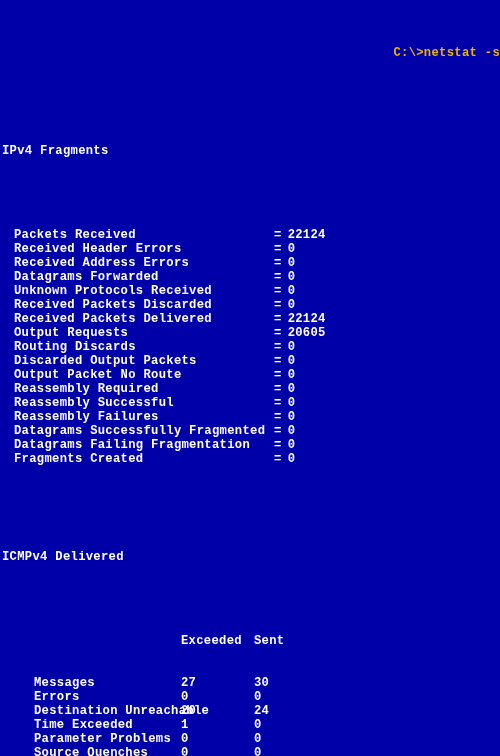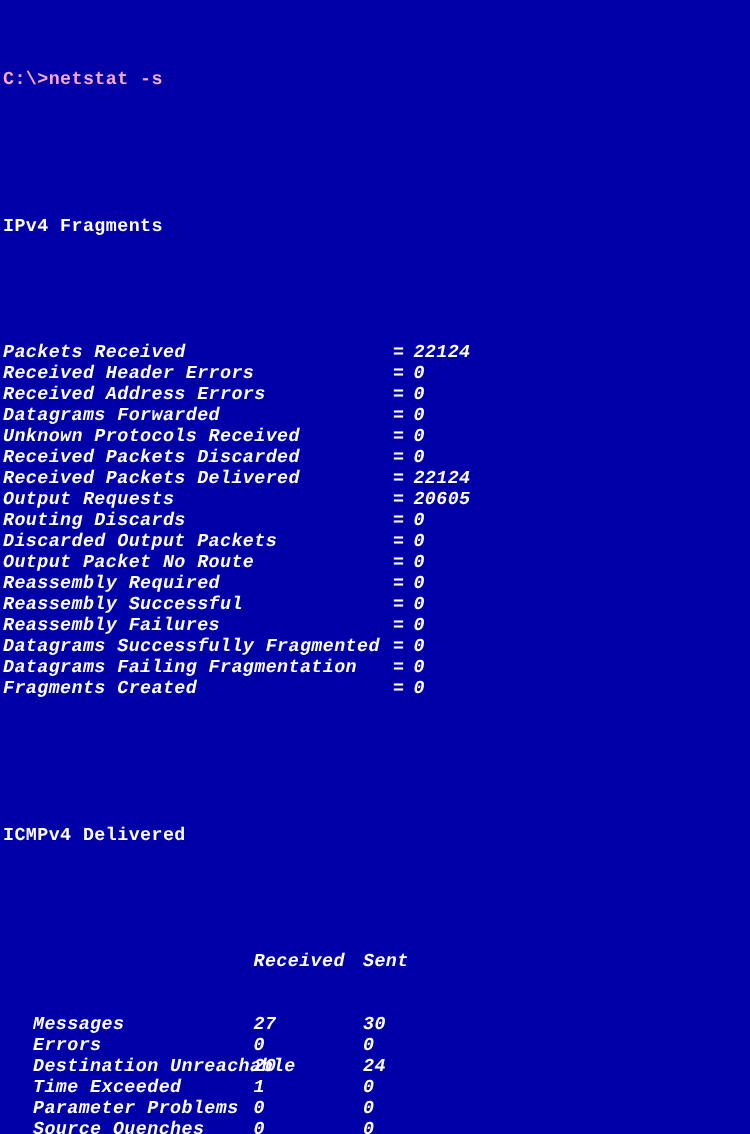--- a/index.html
+++ b/index.html
@@ -12,23 +12,23 @@
       width: 500px;
       height: 756px;
       overflow: hidden;
       font-weight: bold;
       letter-spacing: 0.3px;
     }
     .screen {
       padding: 4px 0 0 0;
       white-space: pre;
     }
-    .prompt { color: #f9a8d4; margin-left: 2px; }
+    .prompt { color: #eab308; margin-left: 2px; text-align: right; }
     .section-title { color: #ffffff; margin-left: 2px; }
-    .indent1 { margin-left: 2px; font-style: italic; }
+    .indent1 { margin-left: 14px; }
     .row { display: flex; }
     .label { display: inline-block; }
     
     .ipv4-label { width: 260px; }
     .ipv4-eq { }
     .ipv4-val { margin-left: 6px; text-align: right; }
     
     .icmp-label { width: 167px; padding-left: 20px; }
     .icmp-recv { width: 73px; }
     .icmp-sent { }
@@ -45,21 +45,21 @@
 
   <div class="section-title">IPv4 Fragments</div>
   <div class="spacer"></div>
   <div id="ipv4-rows"><div class="row indent1"><span class="label ipv4-label">Packets Received</span><span class="ipv4-eq">=</span><span class="ipv4-val">22124</span></div><div class="row indent1"><span class="label ipv4-label">Received Header Errors</span><span class="ipv4-eq">=</span><span class="ipv4-val">0</span></div><div class="row indent1"><span class="label ipv4-label">Received Address Errors</span><span class="ipv4-eq">=</span><span class="ipv4-val">0</span></div><div class="row indent1"><span class="label ipv4-label">Datagrams Forwarded</span><span class="ipv4-eq">=</span><span class="ipv4-val">0</span></div><div class="row indent1"><span class="label ipv4-label">Unknown Protocols Received</span><span class="ipv4-eq">=</span><span class="ipv4-val">0</span></div><div class="row indent1"><span class="label ipv4-label">Received Packets Discarded</span><span class="ipv4-eq">=</span><span class="ipv4-val">0</span></div><div class="row indent1"><span class="label ipv4-label">Received Packets Delivered</span><span class="ipv4-eq">=</span><span class="ipv4-val">22124</span></div><div class="row indent1"><span class="label ipv4-label">Output Requests</span><span class="ipv4-eq">=</span><span class="ipv4-val">20605</span></div><div class="row indent1"><span class="label ipv4-label">Routing Discards</span><span class="ipv4-eq">=</span><span class="ipv4-val">0</span></div><div class="row indent1"><span class="label ipv4-label">Discarded Output Packets</span><span class="ipv4-eq">=</span><span class="ipv4-val">0</span></div><div class="row indent1"><span class="label ipv4-label">Output Packet No Route</span><span class="ipv4-eq">=</span><span class="ipv4-val">0</span></div><div class="row indent1"><span class="label ipv4-label">Reassembly Required</span><span class="ipv4-eq">=</span><span class="ipv4-val">0</span></div><div class="row indent1"><span class="label ipv4-label">Reassembly Successful</span><span class="ipv4-eq">=</span><span class="ipv4-val">0</span></div><div class="row indent1"><span class="label ipv4-label">Reassembly Failures</span><span class="ipv4-eq">=</span><span class="ipv4-val">0</span></div><div class="row indent1"><span class="label ipv4-label">Datagrams Successfully Fragmented</span><span class="ipv4-eq">=</span><span class="ipv4-val">0</span></div><div class="row indent1"><span class="label ipv4-label">Datagrams Failing Fragmentation</span><span class="ipv4-eq">=</span><span class="ipv4-val">0</span></div><div class="row indent1"><span class="label ipv4-label">Fragments Created</span><span class="ipv4-eq">=</span><span class="ipv4-val">0</span></div></div>
   <div class="spacer"></div>
 
   <div class="section-title">ICMPv4 Delivered</div>
   <div class="spacer"></div>
   <div class="row indent1">
     <span class="icmp-head-label"></span>
-    <span class="icmp-recv">Received</span>
+    <span class="icmp-recv">Exceeded</span>
     <span class="icmp-sent">Sent</span>
   </div>
   <div id="icmp-rows"><div class="row indent1"><span class="label icmp-label">Messages</span><span class="icmp-recv">27</span><span class="icmp-sent">30</span></div><div class="row indent1"><span class="label icmp-label">Errors</span><span class="icmp-recv">0</span><span class="icmp-sent">0</span></div><div class="row indent1"><span class="label icmp-label">Destination Unreachable</span><span class="icmp-recv">20</span><span class="icmp-sent">24</span></div><div class="row indent1"><span class="label icmp-label">Time Exceeded</span><span class="icmp-recv">1</span><span class="icmp-sent">0</span></div><div class="row indent1"><span class="label icmp-label">Parameter Problems</span><span class="icmp-recv">0</span><span class="icmp-sent">0</span></div><div class="row indent1"><span class="label icmp-label">Source Quenches</span><span class="icmp-recv">0</span><span class="icmp-sent">0</span></div></div>
   
 
   
   
   
   
 

